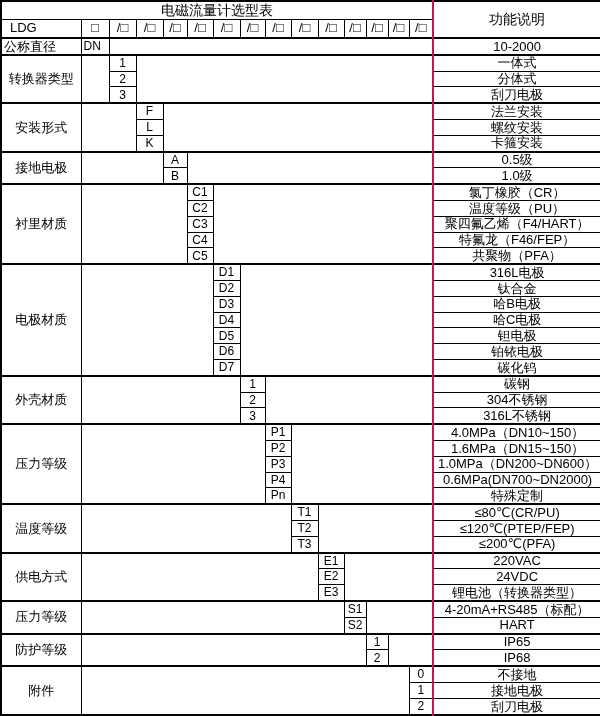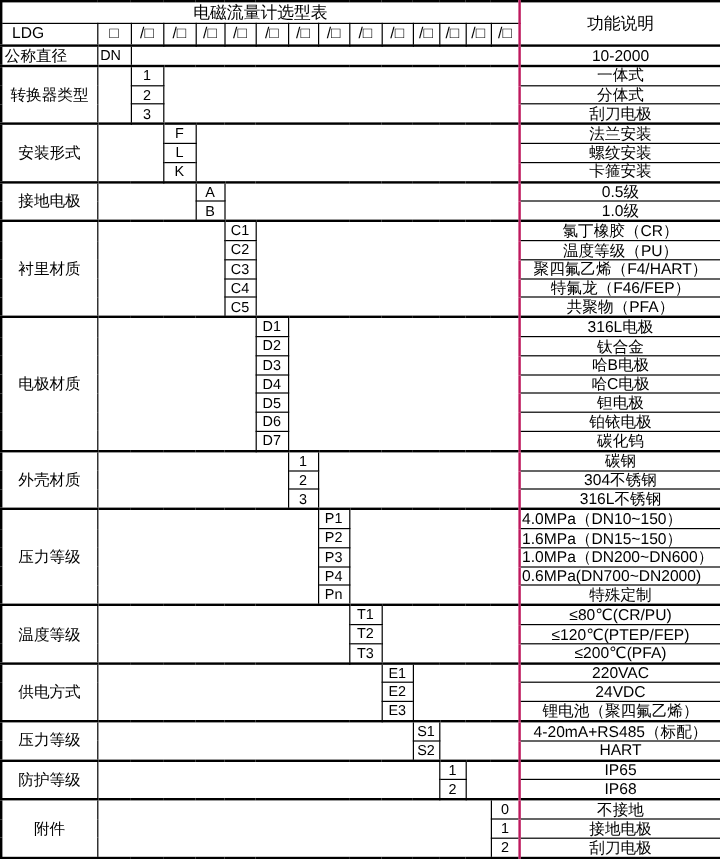--- a/index.html
+++ b/index.html
@@ -7,21 +7,21 @@
   table{width:600px;height:716px;border-collapse:collapse;table-layout:fixed;
         border:2px solid #000;color:#000;
         font-family:"Liberation Sans","DejaVu Sans",sans-serif;}
   td{border:1px solid #000;padding:0;text-align:center;vertical-align:middle;
      font-size:13px;line-height:1.05;overflow:hidden;white-space:nowrap;}
   .title{font-size:14px;}
   .fhead{font-size:14px;}
   .fc{border-left:2px solid #be185d;}       
   .st{border-top:2px solid #000;}        
   .ll{text-align:left;padding-left:2px;}
-  .fl{text-align:left;padding-left:1px;}
+  .fl{text-align:center;padding-left:1px;}
   .mpre{text-align:left;padding-left:8px;}
   .code{font-size:12px;}
   .func{font-size:13px;}
   .mbox,.mslot{font-size:13px;}
   tr.r1{height:18px;margin-left:12px;} tr.r2{height:19px;}
 </style>
 </head>
 <body>
 
 <table id="seltable">
@@ -225,21 +225,21 @@
         <td class="code st">E1</td>
         <td class="st" colspan="4" rowspan="3"></td>
         <td class="func fc st">220VAC</td>
       </tr>
       <tr>
         <td class="code">E2</td>
         <td class="func fc">24VDC</td>
       </tr>
       <tr>
         <td class="code">E3</td>
-        <td class="func fc">锂电池（聚四氟乙烯）</td>
+        <td class="func fc">锂电池（转换器类型）</td>
       </tr>
       <tr>
         <td class="lab st" rowspan="2">压力等级</td>
         <td class="st" colspan="10" rowspan="2"></td>
         <td class="code st">S1</td>
         <td class="st" colspan="3" rowspan="2"></td>
         <td class="func fc st">4-20mA+RS485（标配）</td>
       </tr>
       <tr>
         <td class="code">S2</td>

